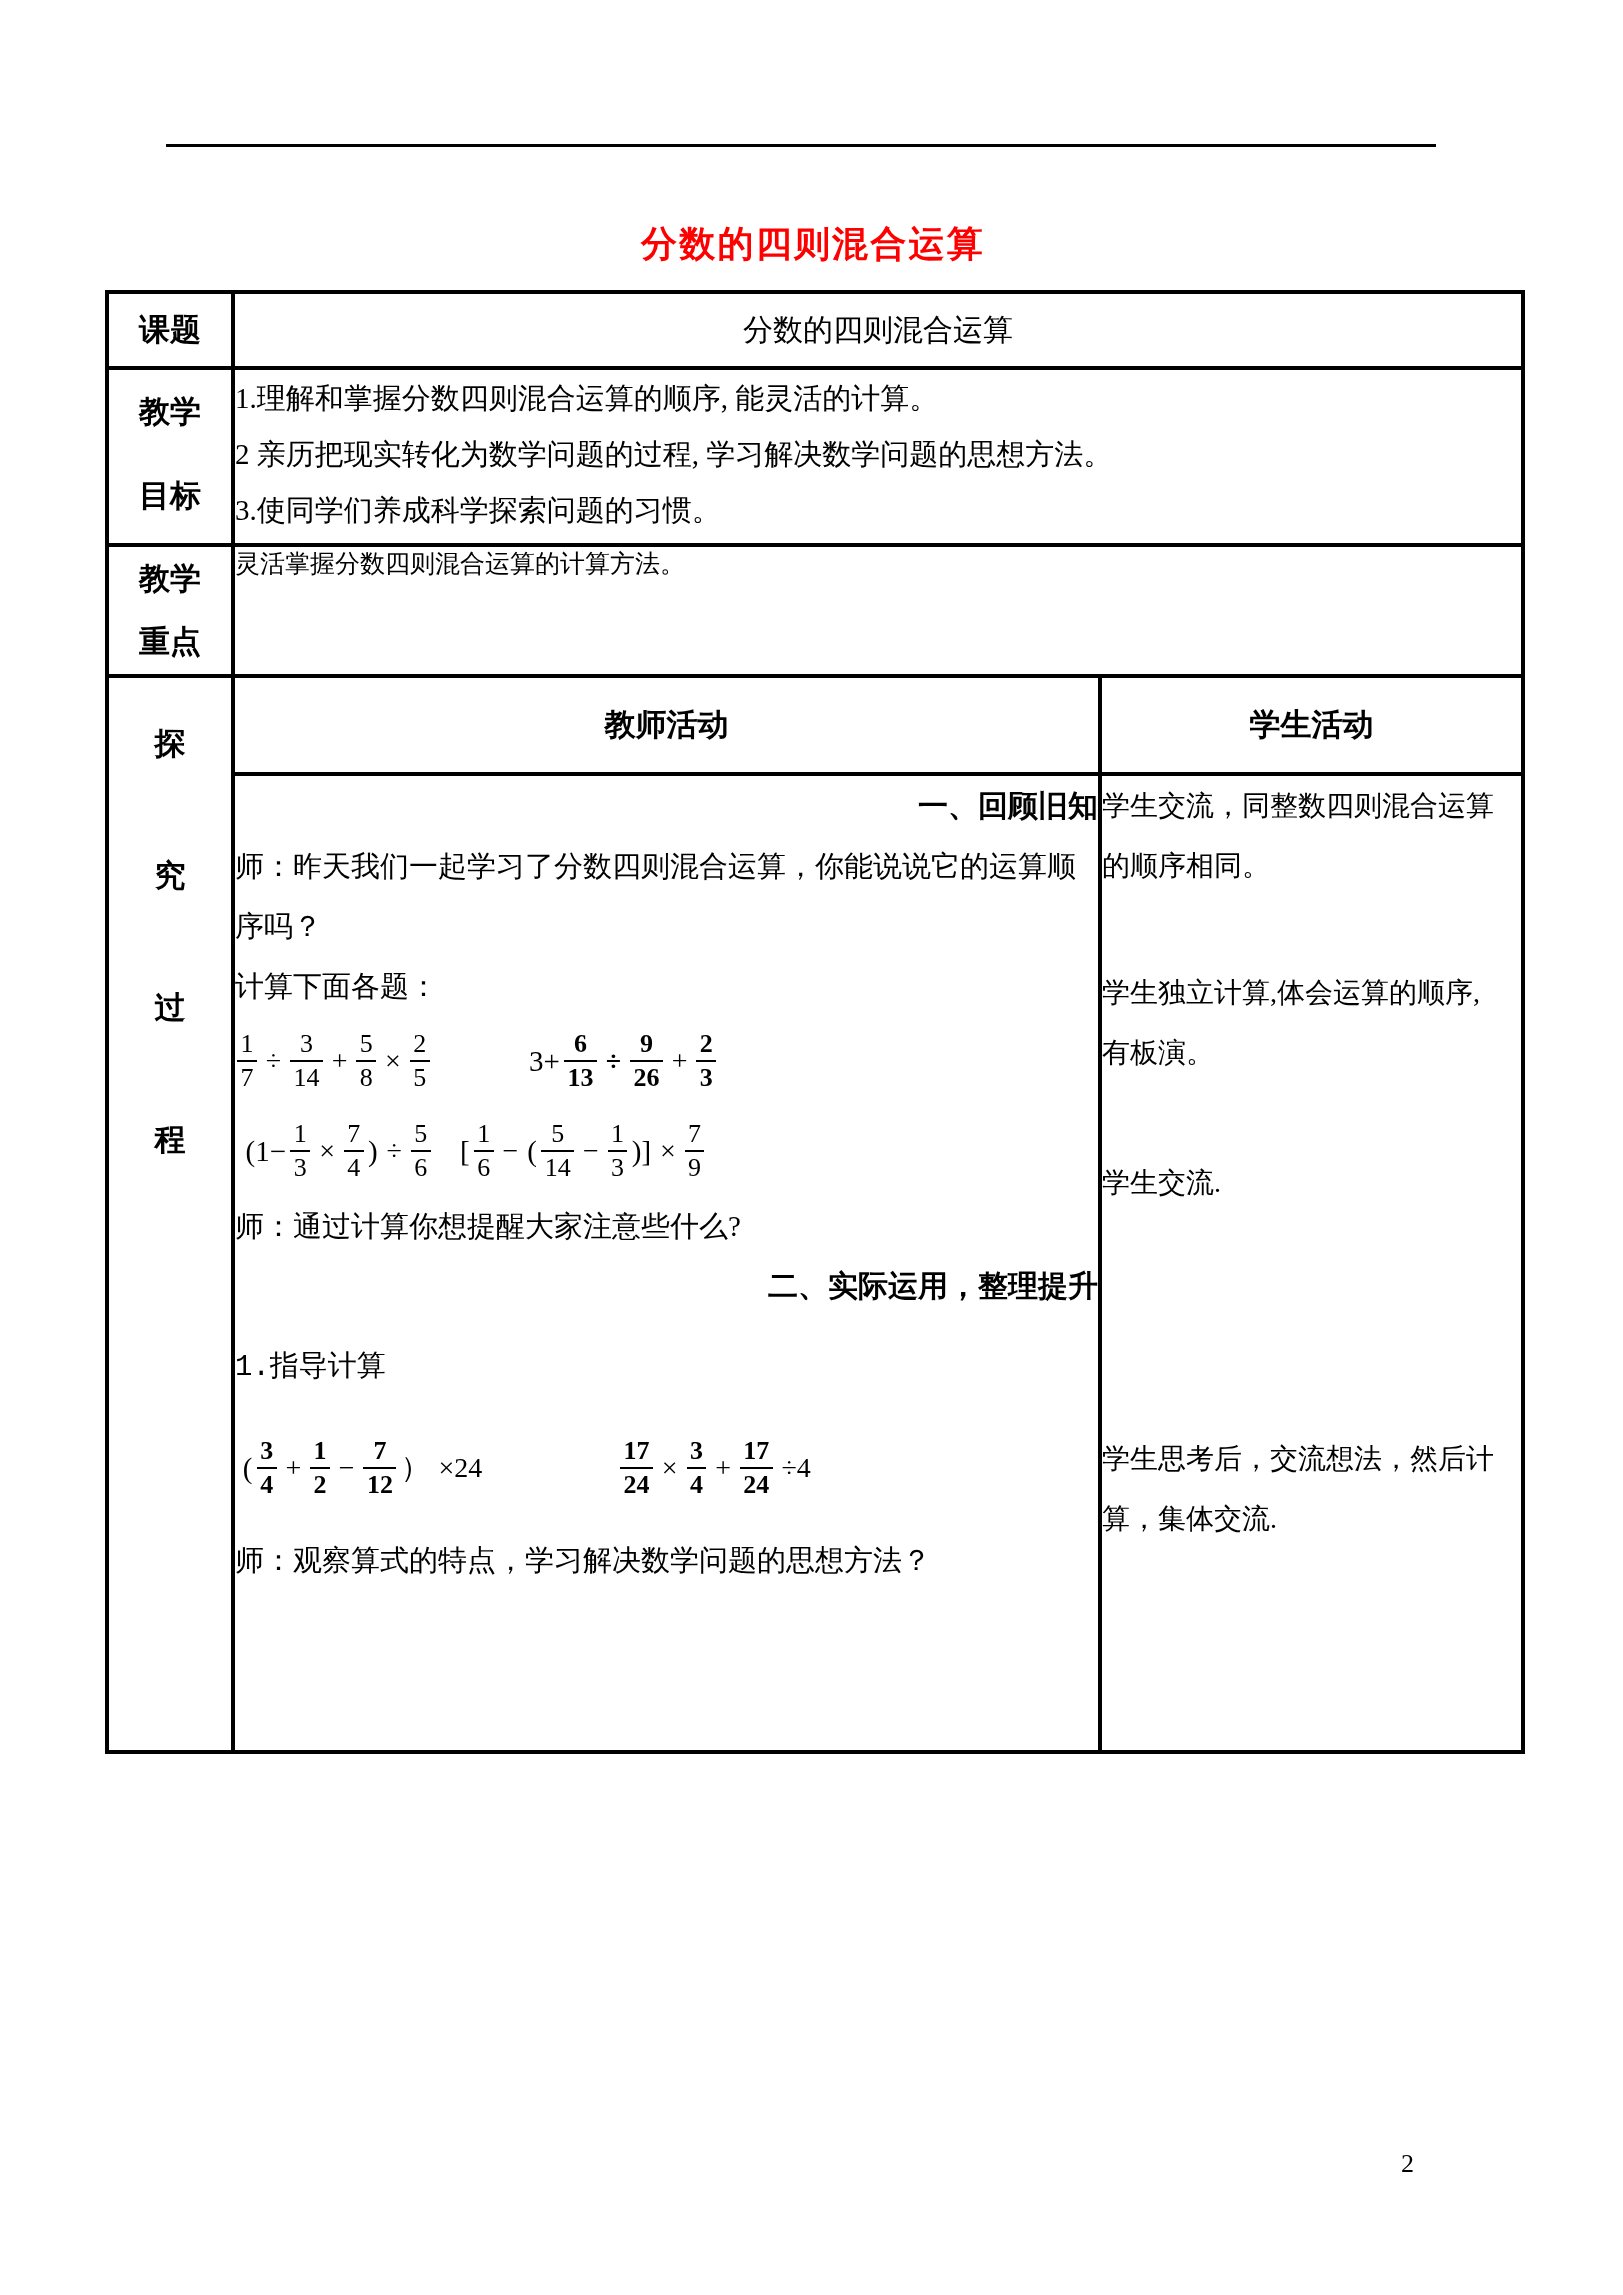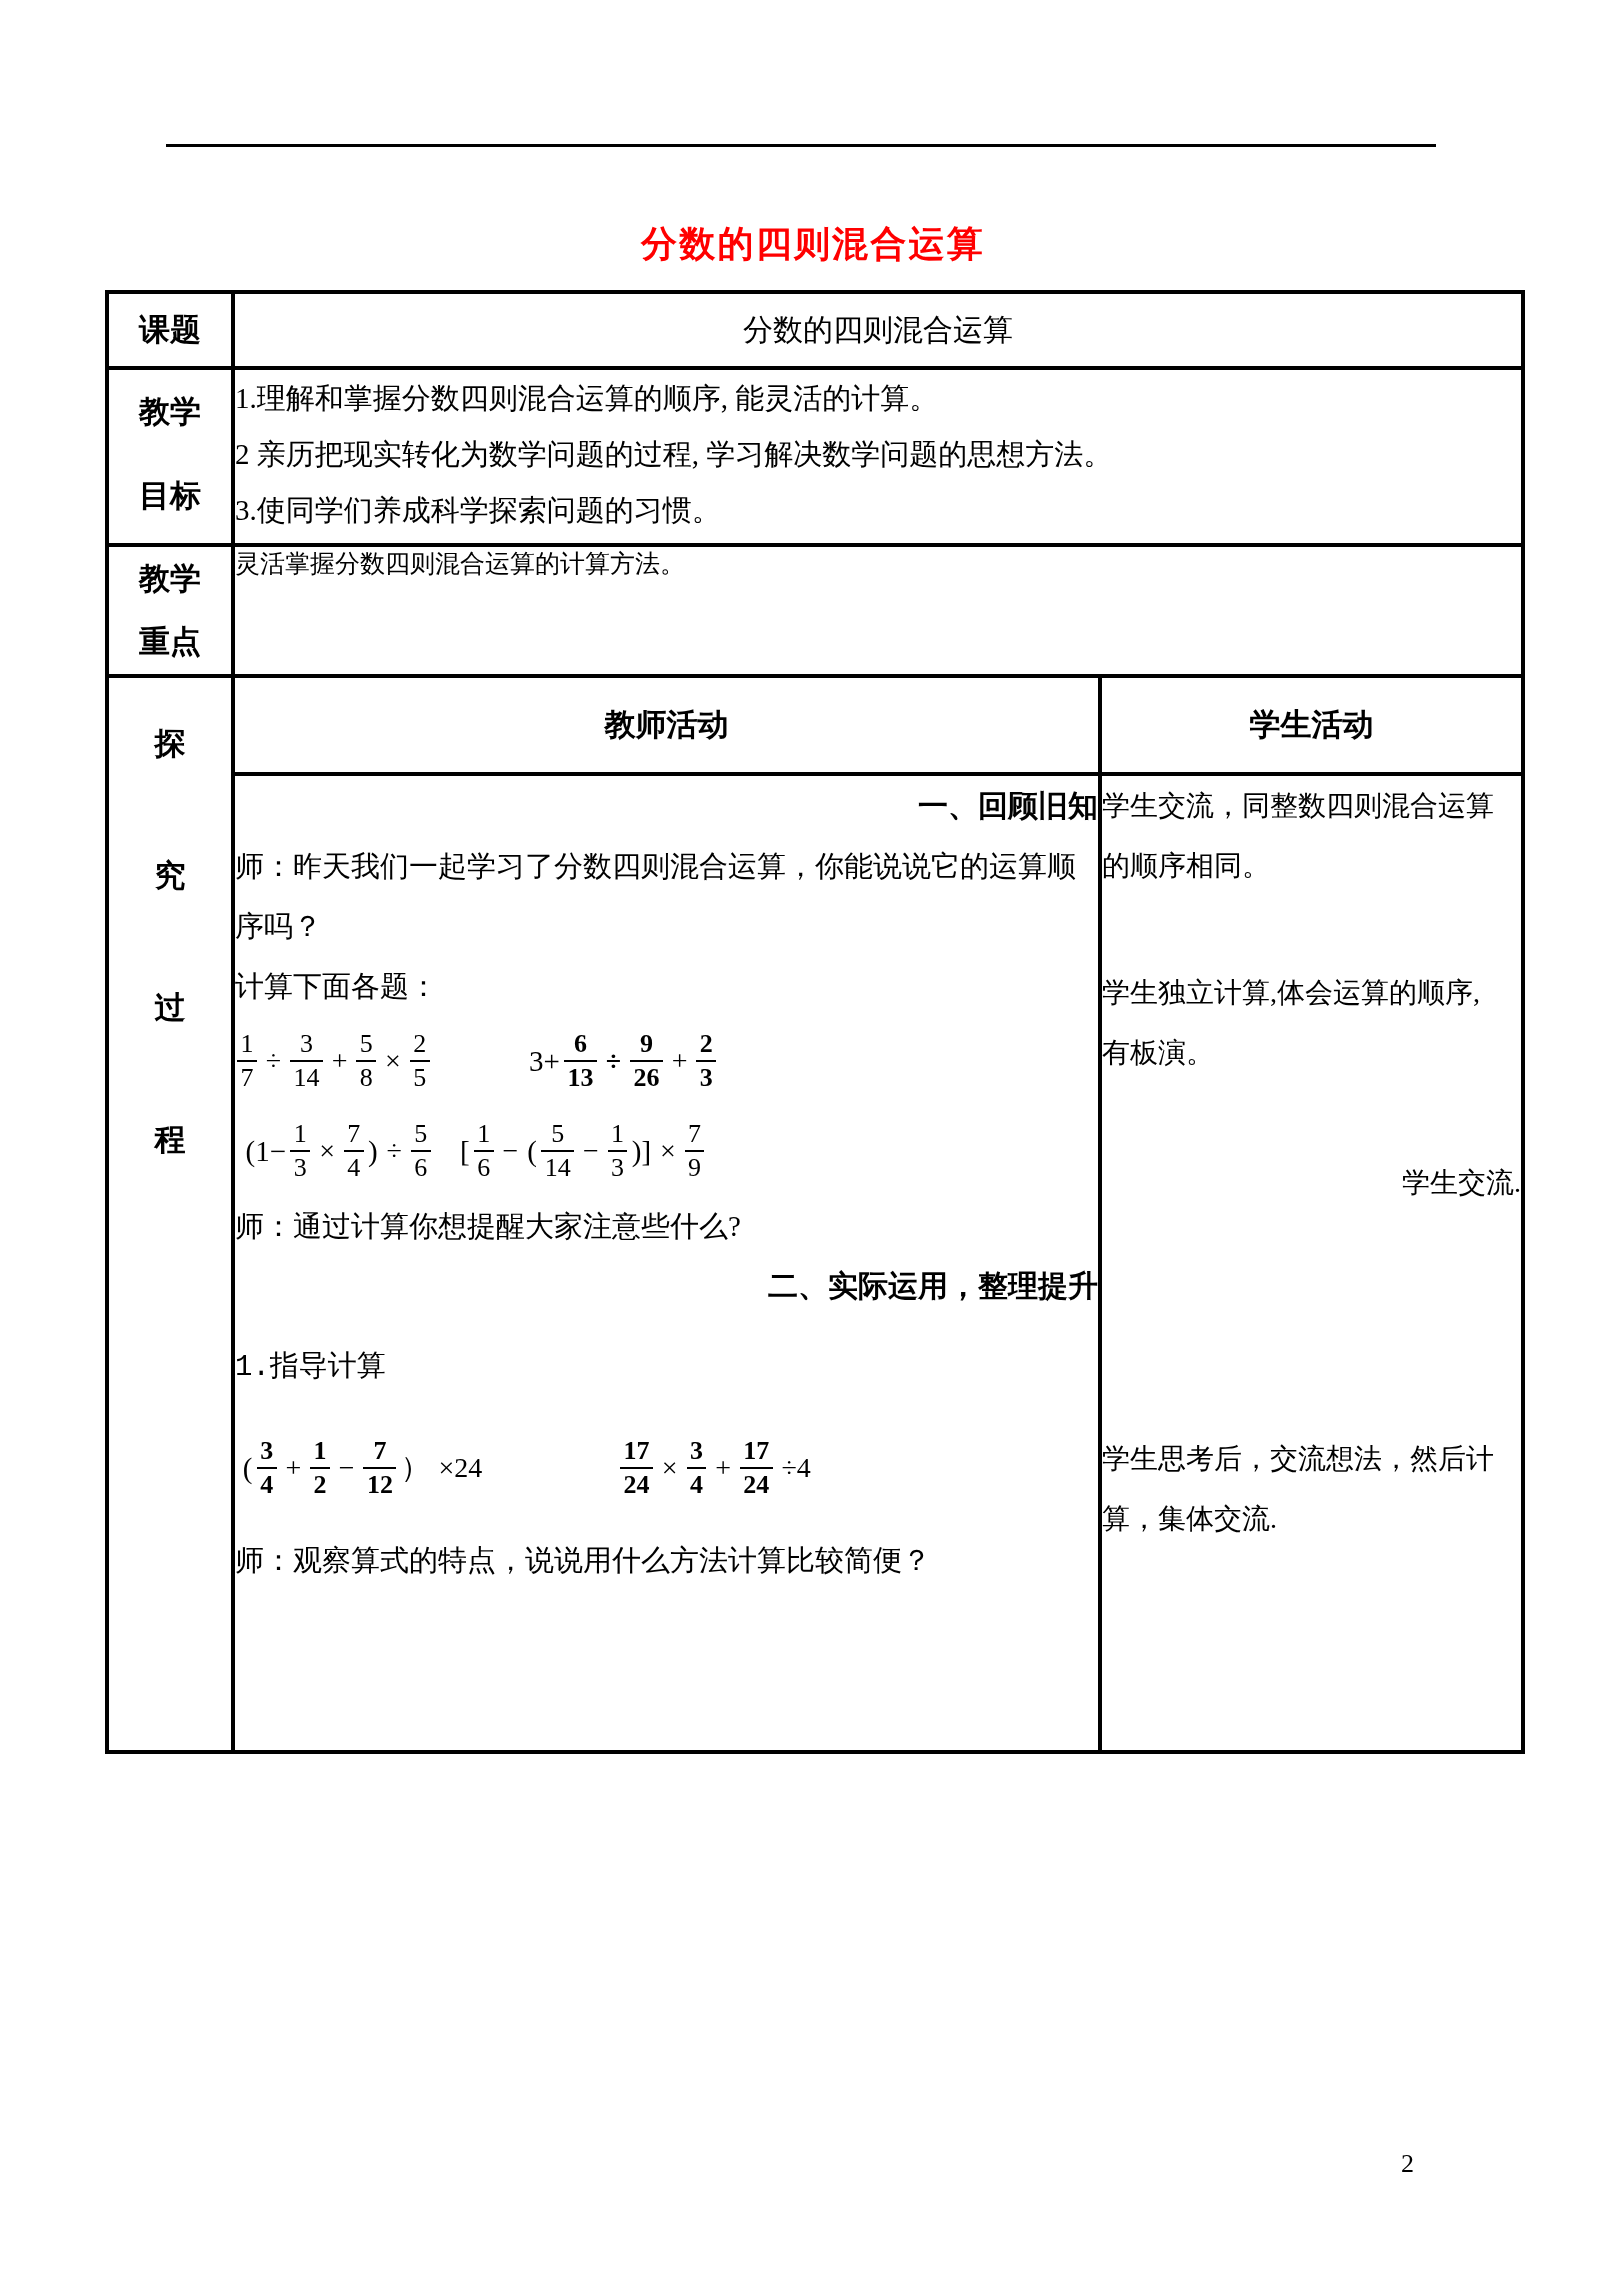--- a/index.html
+++ b/index.html
@@ -40,21 +40,21 @@
   td.focus{vertical-align:top;padding:25px 0 0 15.7px;font-size:25px;}
   td.th{text-align:center;vertical-align:middle;font-weight:bold;font-size:31px;}
   td.vlab{vertical-align:top;padding-top:159px;}
   td.vlab div{line-height:132px;text-align:center;font-weight:bold;font-size:31px;}
   td.teacher{vertical-align:top;padding:5.6px 0 0 15.7px;}
   td.student{vertical-align:top;padding:63px 0 0 17px;}
   .tline{line-height:60px;font-size:29px;white-space:nowrap;}
   .sec{font-weight:bold;font-size:30px;text-align:right;}
   .sline{line-height:60px;font-size:28px;white-space:nowrap;}
   .mt30{margin-top:17px;}.mt40{margin-top:22.4px;font-family:Liberation Mono, monospace;}.mt45{margin-top:25px;}
-  .mt120{margin-top:67px;}.mt125{margin-top:70px;text-align:right;}.mt385{margin-top:216px;}
+  .mt120{margin-top:67px;}.mt125{margin-top:70px;}.mt385{margin-top:216px;}
   .frac-line{display:flex;align-items:center;height:90px;}
   .expr{display:inline-flex;align-items:center;}
   .ml10{margin-left:5.6px;}.ml15{margin-left:8.4px;}.ml45{margin-left:25px;}
   .ml170{margin-left:95px;}.ml230{margin-left:129px;}
   .frac{display:inline-flex;flex-direction:column;align-items:center;font-size:26px;line-height:1.1;margin:0 2.2px;}
   .frac .bar{align-self:stretch;height:0;border-top:2.2px solid #000;margin:1.7px 0;}
   .frac .fn,.frac .fd{padding:0 3.4px;}
   .fb{font-weight:bold;}
   .op{font-size:28px;margin:0 6.7px;}
   .etxt{font-size:29px;margin:0 2.2px;}
@@ -252,21 +252,21 @@
                 </span>
                 <span class="op">+</span>
                 <span class="frac fb">
                   <span class="fn">17</span>
                   <span class="bar"></span>
                   <span class="fd">24</span>
                 </span>
                 <span class="op">÷4</span>
               </span>
         </div>
-        <div class="tline mt30">师：观察算式的特点，说说用什么方法计算比较简便？</div>
+        <div class="tline mt30">师：观察算式的特点，学习解决数学问题的思想方法？</div>
       </td>
       <td class="student">
         <div class="sline">学生交流，同整数四则混合运算</div>
         <div class="sline">的顺序相同。</div>
         <div class="sline mt120">学生独立计算,体会运算的顺序,</div>
         <div class="sline">有板演。</div>
         <div class="sline mt125">学生交流.</div>
         <div class="sline mt385">学生思考后，交流想法，然后计</div>
         <div class="sline">算，集体交流.</div>
       </td>

